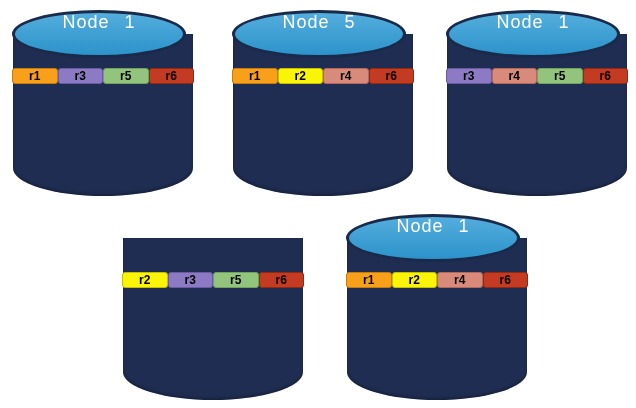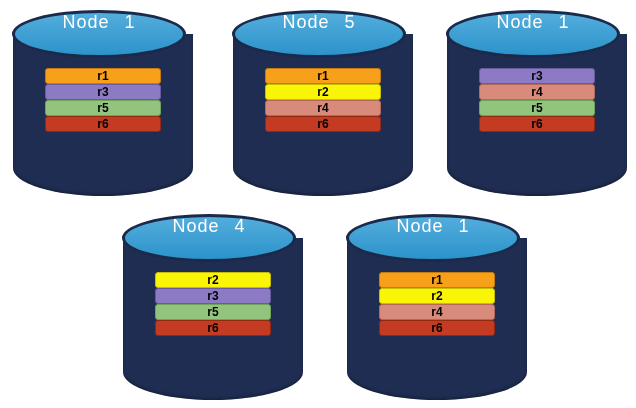--- a/index.html
+++ b/index.html
@@ -57,21 +57,21 @@
     word-spacing: 9px;
     line-height: 1;
     padding-bottom: 2px;
   }
   .bars {
     position: absolute;
     left: 0;
     right: 0;
     top: 58px;
     display: flex;
-    flex-direction: column;
+    flex-direction: row;
     align-items: center;
     gap: 0;
   }
   .bar {
     width: 114px;
     height: 14px;
     border: 1px solid;
     border-radius: 3px;
     display: flex;
     align-items: center;
@@ -116,23 +116,20 @@
     </div>
     <div class="bars">
         <div class="bar" style="background: rgb(140, 122, 196); border-color: rgb(106, 90, 160); color: rgb(0, 0, 0);">r3</div>
         <div class="bar" style="background: rgb(217, 139, 123); border-color: rgb(178, 104, 90); color: rgb(0, 0, 0);">r4</div>
         <div class="bar" style="background: rgb(147, 196, 125); border-color: rgb(111, 163, 90); color: rgb(0, 0, 0);">r5</div>
         <div class="bar" style="background: rgb(194, 59, 34); border-color: rgb(147, 41, 15); color: rgb(0, 0, 0);">r6</div>
       </div>
   </div>
     <div class="node pos-3">
     <div class="cyl-body"></div>
-    <div class="cyl-top">
-      <span class="node-label">Node 4</span>
-    </div>
     <div class="bars">
         <div class="bar" style="background: rgb(250, 244, 6); border-color: rgb(196, 191, 5); color: rgb(0, 0, 0);">r2</div>
         <div class="bar" style="background: rgb(140, 122, 196); border-color: rgb(106, 90, 160); color: rgb(0, 0, 0);">r3</div>
         <div class="bar" style="background: rgb(147, 196, 125); border-color: rgb(111, 163, 90); color: rgb(0, 0, 0);">r5</div>
         <div class="bar" style="background: rgb(194, 59, 34); border-color: rgb(147, 41, 15); color: rgb(0, 0, 0);">r6</div>
       </div>
   </div>
     <div class="node pos-4">
     <div class="cyl-body"></div>
     <div class="cyl-top">

